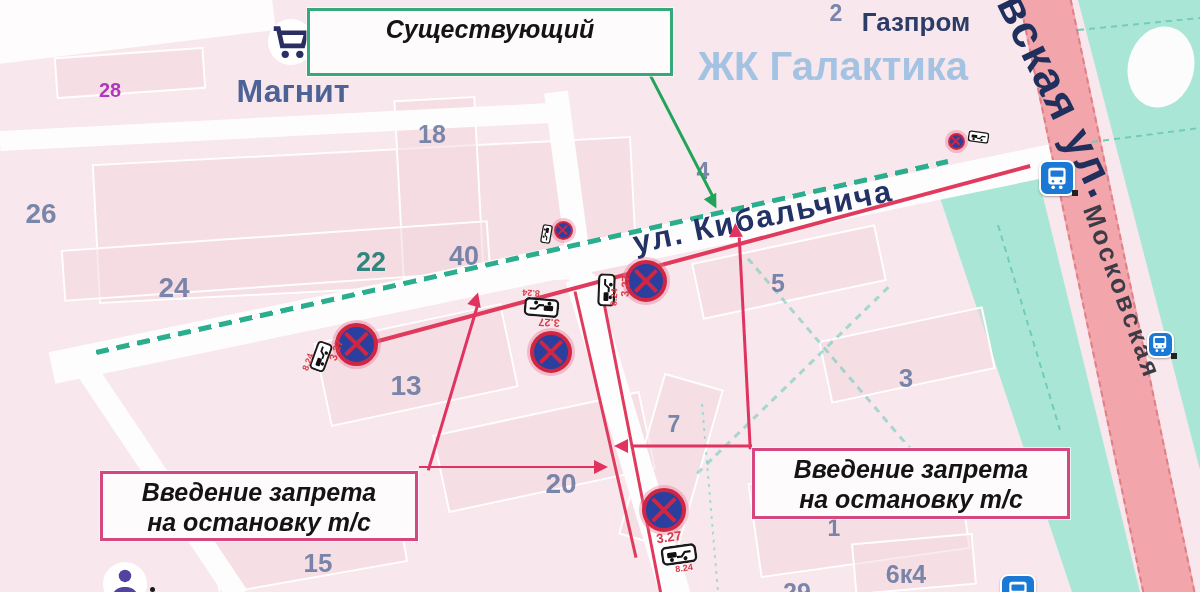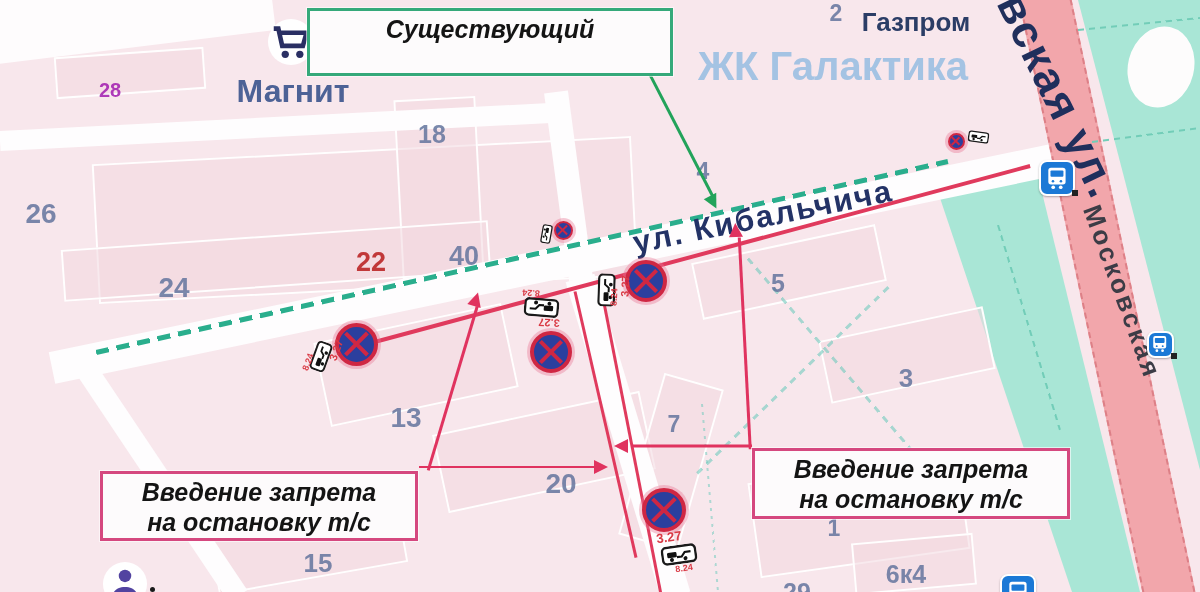--- a/index.html
+++ b/index.html
@@ -63,24 +63,24 @@
       <div class="ln" style="left: 601px; top: 285.5px; width: 312.808px; height: 3px; transform-origin: 0px 1.5px; transform: rotate(78.9415deg); background: rgb(224, 58, 93);"></div>
       <div class="lbl" style="left: 763px; top: 217px; font-size: 31px; color: rgb(35, 50, 102); font-weight: 700; letter-spacing: 2px; transform: translate(-50%, -50%) rotate(-11.5deg);">ул. Кибальчича</div>
       <div class="lbl" style="left: 1122px; top: 292px; font-size: 26px; color: rgb(60, 60, 70); font-weight: 600; letter-spacing: 3px; transform: translate(-50%, -50%) rotate(70deg);">Московская</div>
       <div class="lbl" style="left: 1058px; top: 96px; font-size: 45px; color: rgb(32, 47, 92); font-weight: 700; letter-spacing: 2px; transform: translate(-50%, -50%) rotate(64deg);">вская ул.</div>
       <div class="lbl" style="left: 293px; top: 91px; font-size: 32px; color: rgb(77, 98, 150); font-weight: 700; transform: translate(-50%, -50%) rotate(0deg);">Магнит</div>
       <div class="lbl" style="left: 916px; top: 22px; font-size: 26px; color: rgb(43, 61, 102); font-weight: 700; transform: translate(-50%, -50%) rotate(0deg);">Газпром</div>
       <div class="lbl" style="left: 833px; top: 66px; font-size: 40px; color: rgb(164, 195, 227); font-weight: 700; transform: translate(-50%, -50%) rotate(0deg);">ЖК Галактика</div>
       <div class="lbl" style="left: 110px; top: 90px; font-size: 20px; color: #a21caf; font-weight: 700; opacity: 0.85; transform: translate(-50%, -50%) rotate(0deg);">28</div>
       <div class="lbl" style="left: 41px; top: 214px; font-size: 28px; color: rgb(100, 117, 158); font-weight: 700; opacity: 0.85; transform: translate(-50%, -50%) rotate(0deg);">26</div>
       <div class="lbl" style="left: 174px; top: 288px; font-size: 28px; color: rgb(100, 117, 158); font-weight: 700; opacity: 0.85; transform: translate(-50%, -50%) rotate(0deg);">24</div>
-      <div class="lbl" style="left: 371px; top: 262px; font-size: 27px; color: #b91c1c; font-weight: 700; opacity: 0.85; transform: translate(-50%, -50%) rotate(0deg);">22</div>
+      <div class="lbl" style="left: 371px; top: 262px; font-size: 27px; color: #0f766e; font-weight: 700; opacity: 0.85; transform: translate(-50%, -50%) rotate(0deg);">22</div>
       <div class="lbl" style="left: 464px; top: 256px; font-size: 27px; color: rgb(100, 117, 158); font-weight: 700; opacity: 0.85; transform: translate(-50%, -50%) rotate(0deg);">40</div>
       <div class="lbl" style="left: 432px; top: 134px; font-size: 25px; color: rgb(100, 117, 158); font-weight: 700; opacity: 0.85; transform: translate(-50%, -50%) rotate(0deg);">18</div>
-      <div class="lbl" style="left: 406px; top: 386px; font-size: 28px; color: rgb(100, 117, 158); font-weight: 700; opacity: 0.85; transform: translate(-50%, -50%) rotate(0deg); margin-top: 32px;">13</div>
+      <div class="lbl" style="left: 406px; top: 386px; font-size: 28px; color: rgb(100, 117, 158); font-weight: 700; opacity: 0.85; transform: translate(-50%, -50%) rotate(0deg);">13</div>
       <div class="lbl" style="left: 561px; top: 484px; font-size: 28px; color: rgb(100, 117, 158); font-weight: 700; opacity: 0.85; transform: translate(-50%, -50%) rotate(0deg);">20</div>
       <div class="lbl" style="left: 318px; top: 563px; font-size: 26px; color: rgb(100, 117, 158); font-weight: 700; opacity: 0.85; transform: translate(-50%, -50%) rotate(0deg);">15</div>
       <div class="lbl" style="left: 703px; top: 171px; font-size: 23px; color: rgb(100, 117, 158); font-weight: 700; opacity: 0.85; transform: translate(-50%, -50%) rotate(0deg);">4</div>
       <div class="lbl" style="left: 778px; top: 283px; font-size: 25px; color: rgb(100, 117, 158); font-weight: 700; opacity: 0.85; transform: translate(-50%, -50%) rotate(0deg);">5</div>
       <div class="lbl" style="left: 906px; top: 378px; font-size: 26px; color: rgb(100, 117, 158); font-weight: 700; opacity: 0.85; transform: translate(-50%, -50%) rotate(0deg);">3</div>
       <div class="lbl" style="left: 674px; top: 424px; font-size: 23px; color: rgb(100, 117, 158); font-weight: 700; opacity: 0.85; transform: translate(-50%, -50%) rotate(0deg);">7</div>
       <div class="lbl" style="left: 834px; top: 528px; font-size: 23px; color: rgb(100, 117, 158); font-weight: 700; opacity: 0.85; transform: translate(-50%, -50%) rotate(0deg);">1</div>
       <div class="lbl" style="left: 836px; top: 13px; font-size: 23px; color: rgb(100, 117, 158); font-weight: 700; opacity: 0.85; transform: translate(-50%, -50%) rotate(0deg);">2</div>
       <div class="lbl" style="left: 906px; top: 574px; font-size: 25px; color: rgb(100, 117, 158); font-weight: 700; opacity: 0.85; transform: translate(-50%, -50%) rotate(0deg);">6к4</div>
       <div class="lbl" style="left: 797px; top: 592px; font-size: 25px; color: rgb(100, 117, 158); font-weight: 700; opacity: 0.85; transform: translate(-50%, -50%) rotate(0deg);">29</div>

